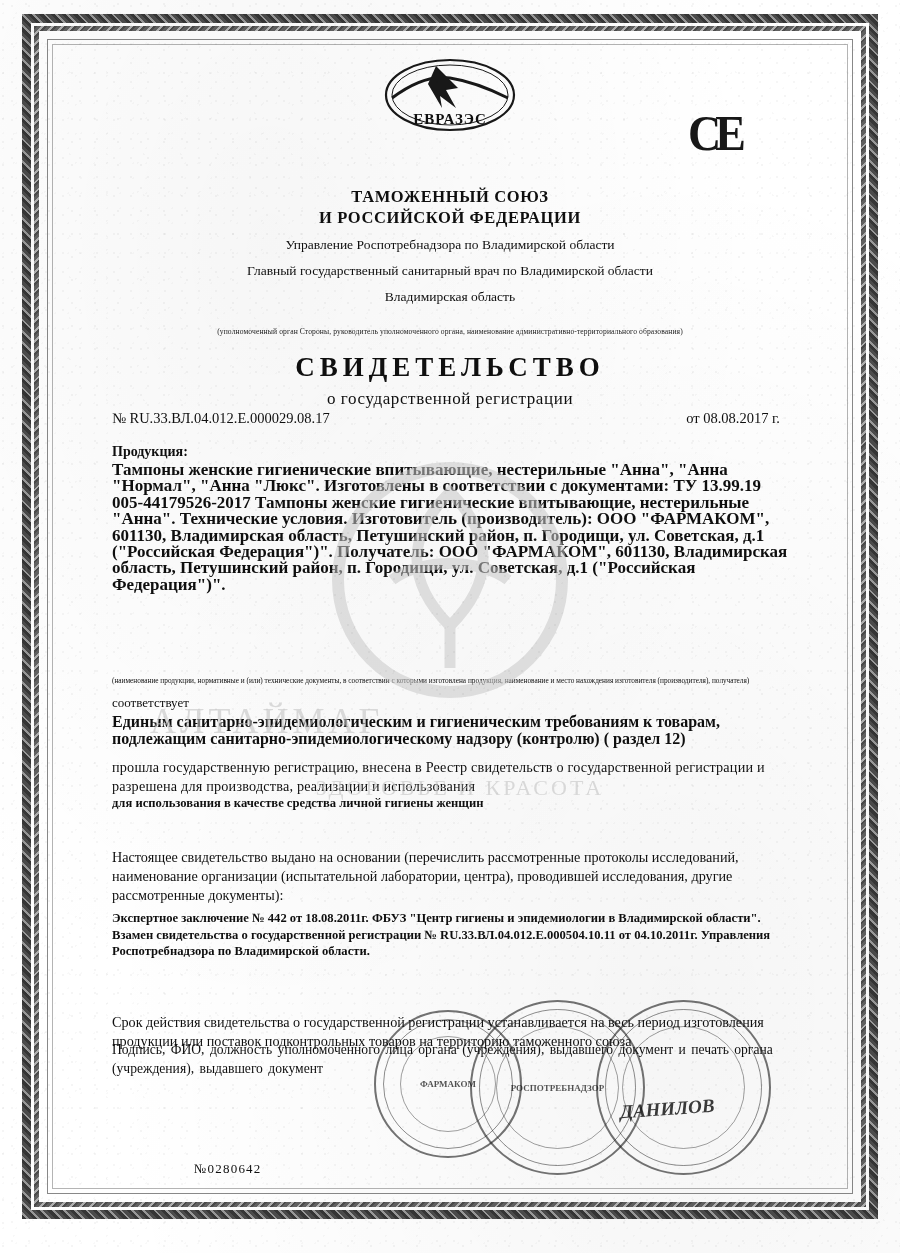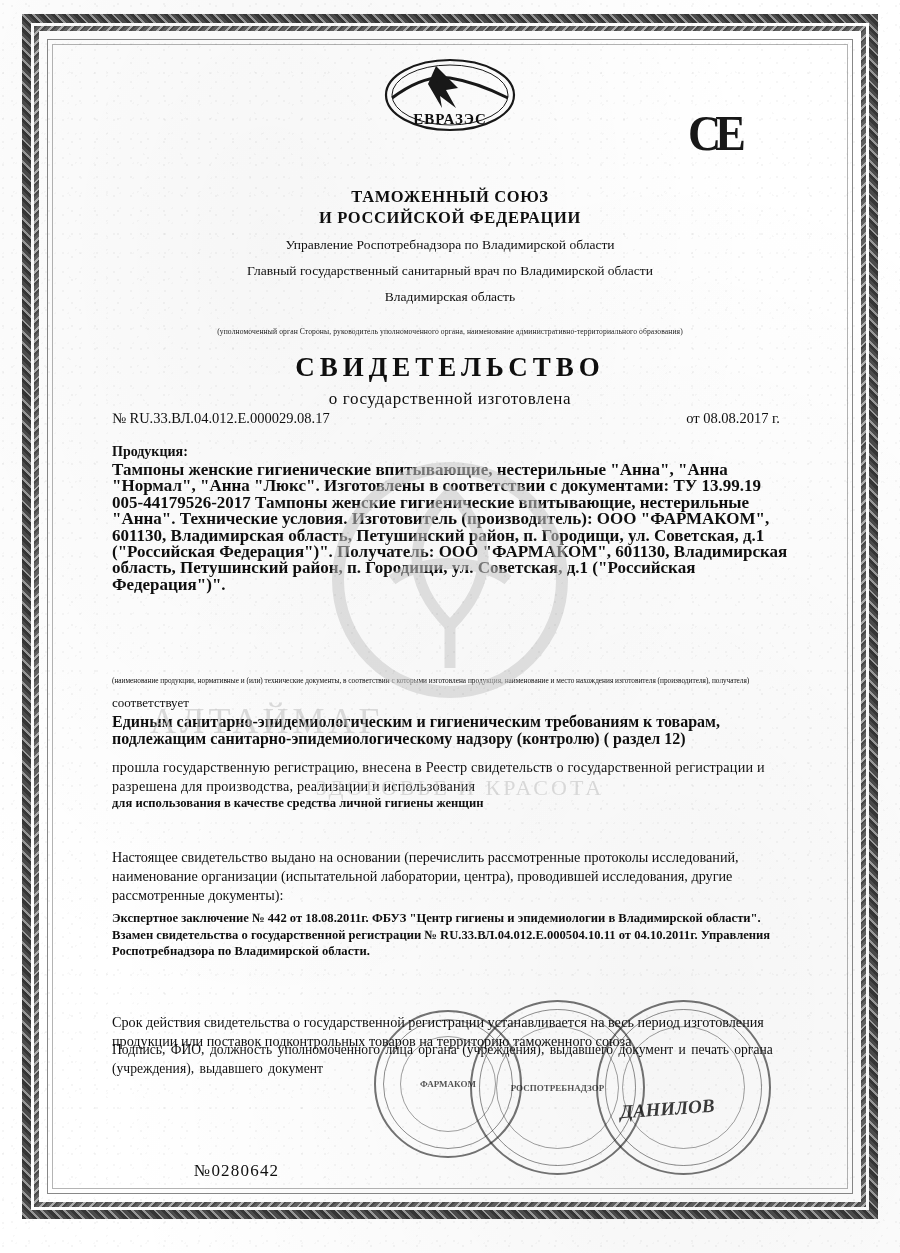--- a/index.html
+++ b/index.html
@@ -232,21 +232,21 @@
   #sec-sign .s-text {
     font-size: 13.6px;
     line-height: 18.5px;
     word-spacing: 2px;
   }
 
   .blank-no {
     position: absolute;
     top: 1103px;
     left: 90px;
-    font-size: 17px;
+    font-size: 13px;
     letter-spacing: 1.2px;
     font-family: "Liberation Serif", serif;
   }
 
   
   .wm {
     position: absolute;
     pointer-events: none;
     color: #b9b9b9;
     opacity: .55;
@@ -361,21 +361,21 @@
       <div class="h-ts">ТАМОЖЕННЫЙ СОЮЗ</div>
       <div class="h-ts">И РОССИЙСКОЙ ФЕДЕРАЦИИ</div>
 
       <div class="h-org">Управление Роспотребнадзора по Владимирской области</div>
       <div class="h-org b">Главный государственный санитарный врач по Владимирской области</div>
       <div class="h-org b">Владимирская область</div>
 
       <div class="caption-line">(уполномоченный орган Стороны, руководитель уполномоченного органа, наименование административно-территориального образования)</div>
 
       <div class="title-main">СВИДЕТЕЛЬСТВО</div>
-      <div class="title-sub">о государственной изготовлена</div>
+      <div class="title-sub">о государственной регистрации</div>
     </div>
 
     <div class="numrow">
       <div class="no">
         <span>№</span>
         <span>RU.33.ВЛ.04.012.Е.000029.08.17</span>
       </div>
       <div class="dt">
         <span>от</span>
         <span>08.08.2017 г.</span>

